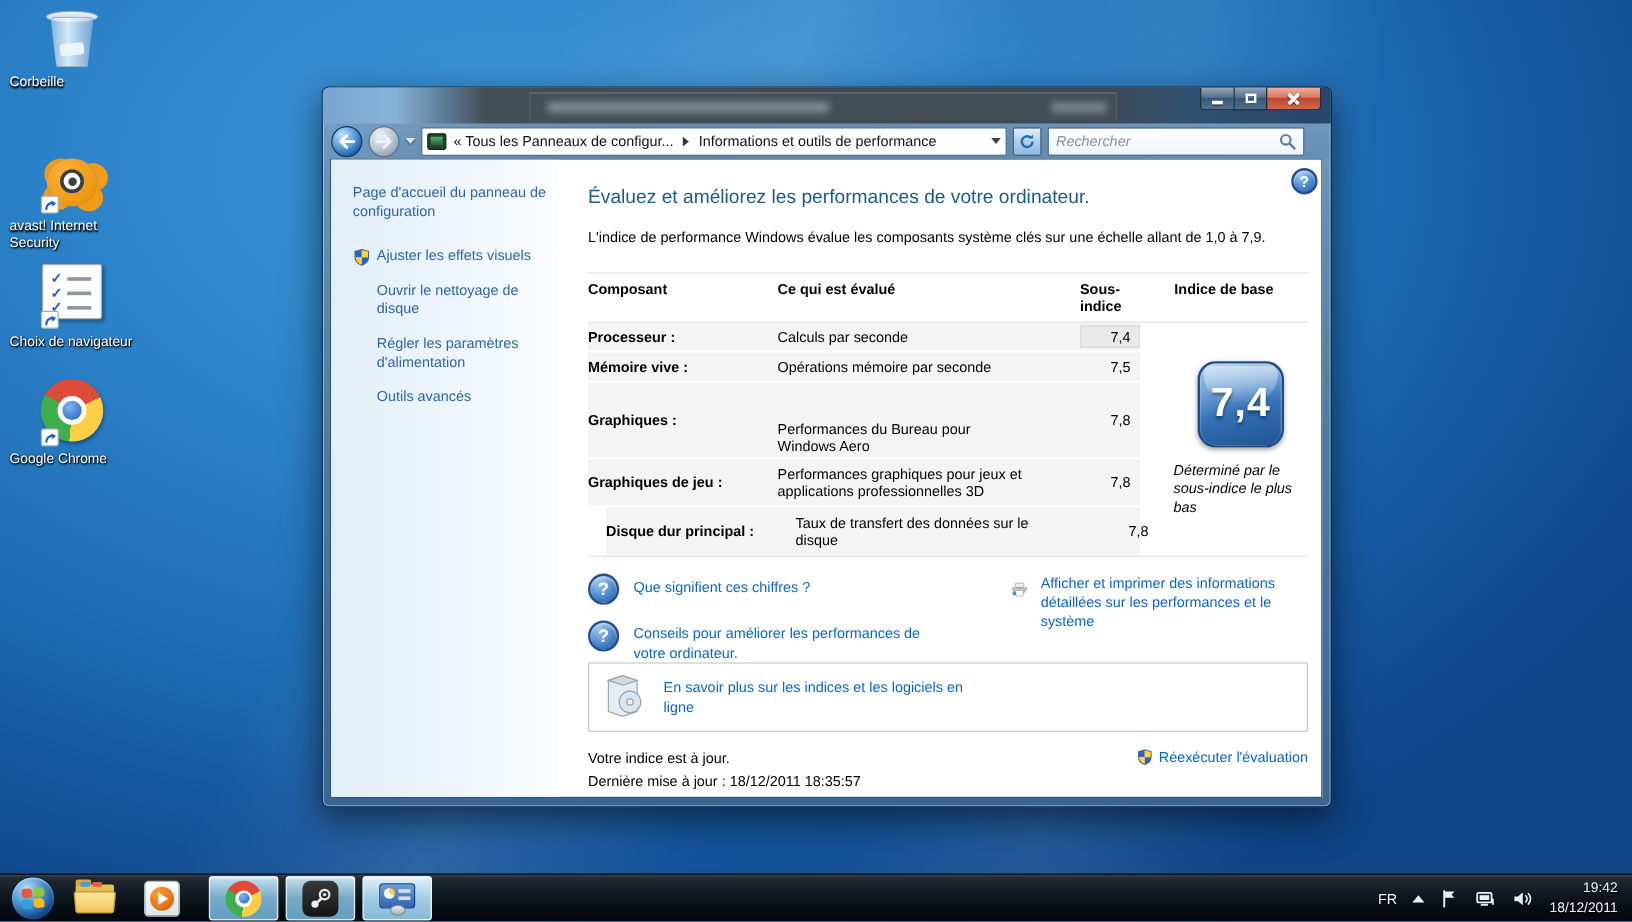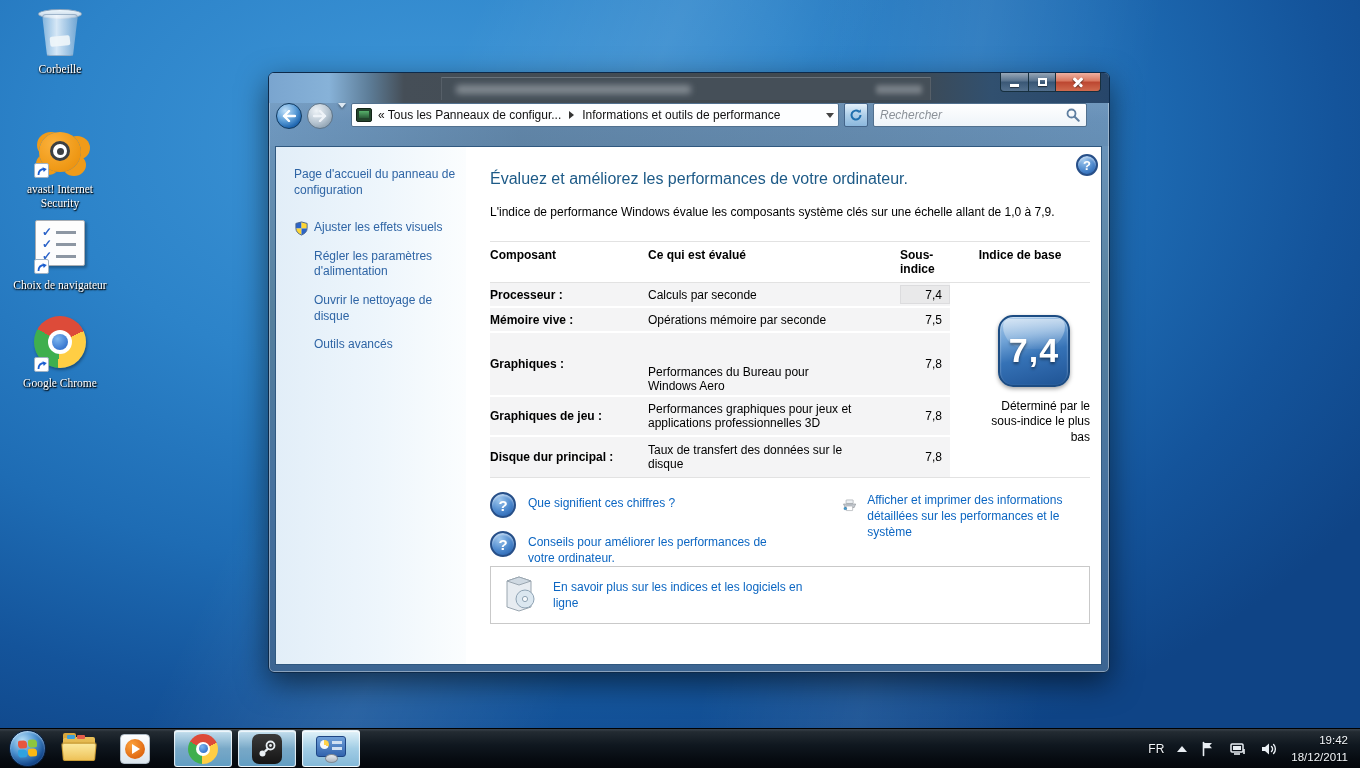--- a/index.html
+++ b/index.html
@@ -5,21 +5,21 @@
   * { margin:0; padding:0; box-sizing:border-box; }
   html,body { width:1360px; height:768px; overflow:hidden; font-family:"Liberation Sans", sans-serif; }
   body { position:relative;
     background:
       linear-gradient(115deg, rgba(255,255,255,0) 28%, rgba(255,255,255,.10) 40%, rgba(255,255,255,0) 52%),
       linear-gradient(100deg, rgba(255,255,255,0) 55%, rgba(255,255,255,.08) 66%, rgba(255,255,255,0) 78%),
       radial-gradient(ellipse 1100px 700px at 32% 18%, #3f97d8 0%, #2c83c9 35%, #1e6cb4 62%, #14549b 82%, #0f4486 100%);
   }
 
   
-  .dicon { position:absolute; width:104px; text-align:center; cursor:pointer;font-family:Liberation Serif, serif; }
+  .dicon { position:absolute; width:104px; cursor:pointer; }
   .dicon .dlabel { margin-top:4px; font-size:11.5px; color:#fff; text-shadow:0 1px 2px #000, 1px 1px 1px rgba(0,0,0,.9); line-height:1.25; }
   .iconbox { position:relative; width:56px; height:54px; margin:0 auto; }
   .shortcut { position:absolute; left:2px; bottom:0; width:15px; height:15px; background:#fff; border:1px solid #9fb2c4; border-radius:2px; }
   .shortcut svg { position:absolute; left:1px; top:1px; }
 
   
   .bin { width:44px; height:52px; margin:0 auto; position:relative; }
   .bin .body { position:absolute; left:4px; top:8px; width:36px; height:42px;
     background:linear-gradient(90deg, rgba(210,228,242,.55), rgba(245,250,255,.85) 40%, rgba(185,205,225,.5));
     border:1px solid rgba(140,165,190,.8); border-radius:4px 4px 8px 8px;
@@ -68,21 +68,21 @@
   .cbtn.min { width:29px; border-radius:0 0 0 4px; }
   .cbtn.max { width:27px; border-left:none; }
   .cbtn.close { width:45px; border-left:none; border-radius:0 0 4px 0;
     background:linear-gradient(180deg,#f0b0a0 0%, #d8765e 45%, #bc4630 50%, #d06a4e 100%); }
   .glyph-min { width:9px; height:3px; background:#fff; box-shadow:0 1px 1px rgba(0,0,0,.5); margin-top:6px; }
   .glyph-max { width:9px; height:8px; border:2px solid #fff; box-shadow:0 1px 1px rgba(0,0,0,.5); }
   .glyph-x { position:relative; width:12px; height:12px; }
   .glyph-x::before,.glyph-x::after { content:""; position:absolute; left:0; top:5px; width:12px; height:2.6px; background:#fff; border-radius:1px; box-shadow:0 1px 1px rgba(0,0,0,.4); }
   .glyph-x::before{ transform:rotate(45deg);} .glyph-x::after{ transform:rotate(-45deg);}
 
-  .addressbar { height:43px; flex:none; display:flex; padding:0 22px 0 7px; gap:5px;
+  .addressbar { height:29px; flex:none; display:flex; align-items:center; padding:0 22px 0 7px; gap:5px;
     background:linear-gradient(90deg, rgba(120,160,200,.15), rgba(40,55,70,.18) 30%, rgba(40,55,70,.12) 70%, rgba(60,100,140,.1)); }
   .orb { width:26px; height:26px; border-radius:50%; flex:none; display:flex; align-items:center; justify-content:center; border:1px solid #10395f; }
   .orb.back { background:radial-gradient(circle at 35% 28%, #c4e2fa, #5d9ed8 45%, #1d64ae 75%, #0e4a8c); }
   .orb.fwd  { background:radial-gradient(circle at 35% 28%, #eef3f7, #b9c7d3 50%, #8fa2b2 80%); border-color:#5e7488; }
   .chev-down { width:0; height:0; border-left:4px solid transparent; border-right:4px solid transparent; border-top:5px solid #dce8f2; filter:drop-shadow(0 1px 1px rgba(0,0,0,.5)); }
   .addr-field { height:24px; flex:none; width:488px; background:#fdfeff; border:1px solid #51708e; border-radius:2px; display:flex; align-items:center; padding:0 4px; gap:6px; font-size:12px; color:#111; }
   .addr-icon { width:16px; height:14px; flex:none; background:#23442c; border:1px solid #122418; border-radius:2px; position:relative; }
   .addr-icon::after { content:""; position:absolute; left:2px; top:2px; width:10px; height:7px; background:linear-gradient(180deg,#57b06a,#2a5c38); }
   .crumb-sep { width:0; height:0; border-top:4px solid transparent; border-bottom:4px solid transparent; border-left:5px solid #333; margin:0 2px; }
   .addr-dd { margin-left:auto; width:0; height:0; border-left:4px solid transparent; border-right:4px solid transparent; border-top:5px solid #444; }
@@ -118,21 +118,21 @@
   .pt-row:last-child { border-bottom:none; }
   .pt-row .comp { font-weight:bold; }
   .pt-row .score { text-align:right; padding-right:8px; align-self:stretch; display:flex; align-items:center; justify-content:flex-end; }
   .pt-row .score.low { background:#e9e9ea; box-shadow:inset 0 0 0 1px #dcdcde; }
   .pt-base { flex:1; display:flex; flex-direction:column; align-items:center; justify-content:center; padding:10px 0; }
   .badge { position:relative; width:72px; height:72px; border-radius:15px; border:2px solid #1c4c83;
     background:linear-gradient(165deg,#a6c9ea 0%, #6fa2d6 30%, #3572b6 55%, #2a62a5 78%, #1f5494 100%);
     box-shadow:0 2px 4px rgba(0,0,0,.35), inset 0 1px 2px rgba(255,255,255,.6); display:flex; align-items:center; justify-content:center; overflow:hidden; }
   .badge::before { content:""; position:absolute; left:3px; top:2px; right:3px; height:30px; border-radius:12px 12px 40px 40px; background:linear-gradient(180deg, rgba(255,255,255,.55), rgba(255,255,255,.05)); }
   .badge .num { position:relative; font-size:34px; font-weight:bold; color:#fff; text-shadow:0 2px 3px rgba(0,0,0,.45); letter-spacing:1px; }
-  .badge-caption { width:112px; text-align:right; margin-top:12px; line-height:1.3; }
+  .badge-caption { width:112px; text-align:left; margin-top:12px; line-height:1.3;font-style:italic; }
 
   .help-area { display:flex; margin-top:14px; }
   .help-left { width:352px; flex:none; display:flex; flex-direction:column; gap:13px; }
   .help-link { display:flex; gap:12px; align-items:flex-start; }
   .help-link .txt { padding-top:3px; }
   .help-right { flex:1; display:flex; gap:10px; align-items:flex-start; }
   a.lnk { color:#0c66c2; text-decoration:none; cursor:pointer; line-height:1.35; }
   .help-right a.lnk { display:inline-block; max-width:268px; }
   .help-left .txt a.lnk { display:inline-block; max-width:252px; }
 
@@ -319,24 +319,24 @@
                 <rect x="8" y="0" width="8" height="8" fill="#ffd633"></rect>
               <rect x="0" y="8" width="8" height="8" fill="#ffd633"></rect>
                 <rect x="8" y="8" width="8" height="8" fill="#2b64c8"></rect>
             </g>
             <path d="M8 1l6 1.6v5.2c0 3.6-2.6 5.9-6 7.2-3.4-1.3-6-3.6-6-7.2V2.6z" fill="none" stroke="#49648c" stroke-width="1"></path>
           </svg>
         </span>
         <span>Ajuster les effets visuels</span>
       </div>
       <div class="side-item">
+        <span>Ouvrir le nettoyage de disque</span>
+      </div>
+      <div class="side-item">
         <span>Régler les paramètres d'alimentation</span>
-      </div>
-      <div class="side-item">
-        <span>Ouvrir le nettoyage de disque</span>
       </div>
       <div class="side-item">
         <span>Outils avancés</span>
       </div>
     </div>
 
     <div class="main">
       <div class="help-q">
           <div class="qcircle">?</div>
         </div>
@@ -366,21 +366,21 @@
             <div class="pt-row" style="min-height:40px;">
               <span class="comp">Graphiques :</span>
               <span style="max-width:210px;margin-top:30px;">Performances du Bureau pour Windows Aero</span>
               <span class="score">7,8</span>
             </div>
             <div class="pt-row" style="min-height:40px;">
               <span class="comp">Graphiques de jeu :</span>
               <span style="max-width:240px;">Performances graphiques pour jeux et applications professionnelles 3D</span>
               <span class="score">7,8</span>
             </div>
-            <div class="pt-row" style="min-height:40px;">
+            <div class="pt-row" style="min-height:40px;margin-left:15px;">
               <span class="comp">Disque dur principal :</span>
               <span style="max-width:230px;">Taux de transfert des données sur le disque</span>
               <span class="score">7,8</span>
             </div>
           </div>
           <div class="pt-base">
             <div class="badge">
               <span class="num">7,4</span>
             </div>
             <div class="badge-caption">Déterminé par le sous-indice le plus bas</div>
@@ -413,20 +413,38 @@
       <div class="learn-box">
         <svg width="38" height="40" viewBox="0 0 38 40">
           <path d="M6 6l12-4 12 4v26l-12 4-12-4z" fill="#e7ecf1" stroke="#9aa6b0"></path>
           <path d="M6 6l12-4 12 4-12 4z" fill="#cfd9e2" stroke="#9aa6b0"></path>
           <circle cx="24" cy="24" r="9" fill="#dbe7f0" stroke="#8fa3b4"></circle>
           <circle cx="24" cy="24" r="2.6" fill="#f7fafc" stroke="#8fa3b4"></circle>
         </svg>
         <a class="lnk">En savoir plus sur les indices et les logiciels en ligne</a>
       </div>
 
+      <div class="status-row">
+        <div class="status-lines">
+          <div>Votre indice est à jour.</div>
+          <div>Dernière mise à jour : 18/12/2011 18:35:57</div>
+        </div>
+        <div class="rerun">
+          <svg width="14" height="14" viewBox="0 0 16 16">
+            <g clip-path="url(#shc)">
+              <rect x="0" y="0" width="8" height="8" fill="#2b64c8"></rect>
+                <rect x="8" y="0" width="8" height="8" fill="#ffd633"></rect>
+              <rect x="0" y="8" width="8" height="8" fill="#ffd633"></rect>
+                <rect x="8" y="8" width="8" height="8" fill="#2b64c8"></rect>
+            </g>
+            <path d="M8 1l6 1.6v5.2c0 3.6-2.6 5.9-6 7.2-3.4-1.3-6-3.6-6-7.2V2.6z" fill="none" stroke="#49648c" stroke-width="1"></path>
+          </svg>
+          <a class="lnk">Réexécuter l'évaluation</a>
+        </div>
+      </div>
 
     </div>
   </div>
 </div>
 
 <div class="taskbar">
   <div class="tb-left">
     <div class="startorb">
       <div class="flag">
           <i class="r"></i>

